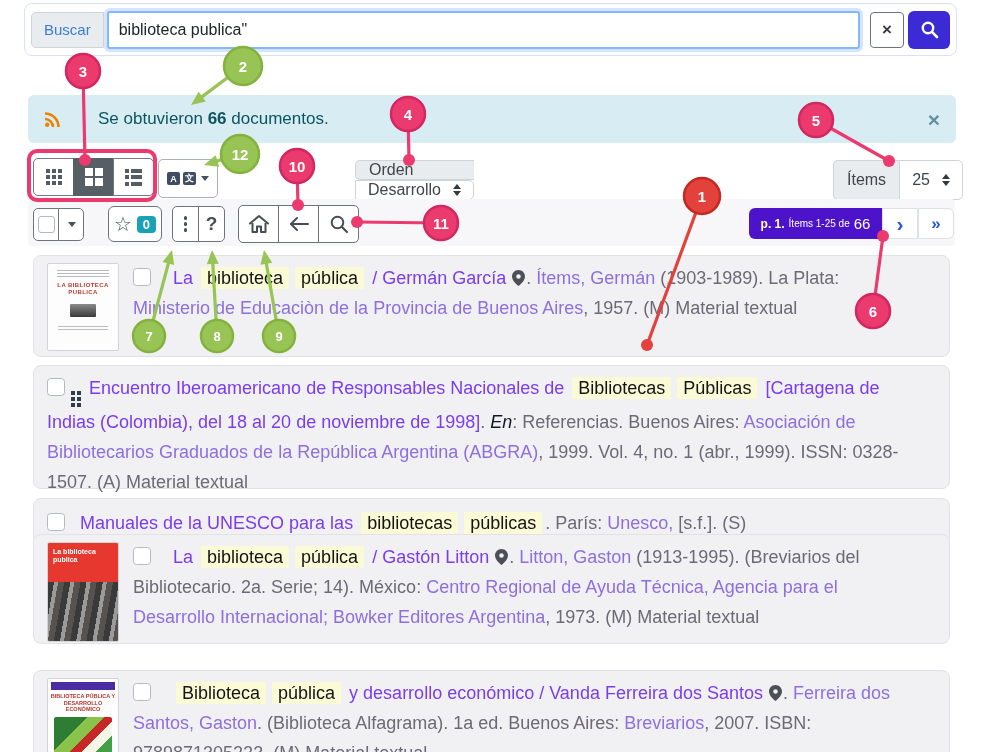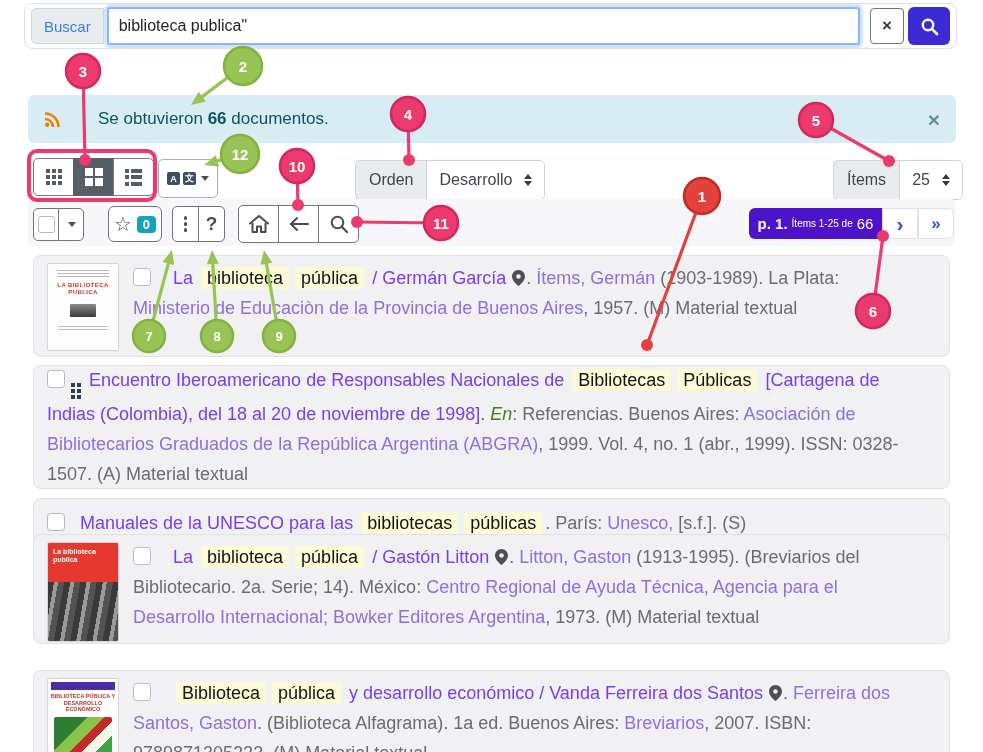--- a/index.html
+++ b/index.html
@@ -1,21 +1,21 @@
 <!DOCTYPE html>
 <html><head>
 <meta charset="utf-8">
 <style>
   html,body{margin:0;padding:0;}
   body{
     width:983px;height:752px;position:relative;overflow:hidden;
     background:#fff;font-family:"Liberation Sans", sans-serif;
   }
   
-  .topbar{position:absolute;left:24px;top:3px;width:933px;height:46px;
+  .topbar{position:absolute;left:24px;top:3px;width:933px;height:53px;
     background:#fff;border:1px solid #d9e2f3;border-radius:8px;
     display:flex;align-items:center;padding:0 6px;box-sizing:border-box;gap:4px;}
   .buscar{height:36px;padding:0 12px;background:#e9ecef;border:1px solid #ced4da;
     border-radius:5px 0 0 5px;color:#3b7dd8;font-size:15px;cursor:pointer;}
   .q{flex:1;height:34px;border:2px solid #86b7fe;border-radius:3px;
     box-shadow:0 0 0 3px rgba(13,110,253,.18);padding:0 10px;font-size:16px;color:#212529;
     font-family:"Liberation Sans",sans-serif;outline:none;margin-left:-1px;}
   .clear{width:34px;height:36px;background:#fff;border:1px solid #6c757d;border-radius:4px;
     font-size:17px;font-weight:bold;color:#343a40;cursor:pointer;margin-left:6px;}
   .go{width:42px;height:38px;background:#3c2bd5;border:none;border-radius:6px;cursor:pointer;
@@ -43,21 +43,21 @@
   .glist i b{width:4px;height:4px;background:#565c64;}
   .glist i s{width:11px;height:4px;background:#565c64;}
   .adrop{position:absolute;left:158px;top:159px;width:58px;height:37px;background:#fff;
     border:1px solid #aab0b6;border-radius:5px;display:flex;align-items:center;
     justify-content:center;gap:3px;cursor:pointer;}
   .sq{width:13px;height:13px;background:#3f4d63;color:#fff;font-size:9px;font-weight:bold;
     display:flex;align-items:center;justify-content:center;border-radius:2px;}
   .caret{width:0;height:0;border-left:4.5px solid transparent;border-right:4.5px solid transparent;
     border-top:5px solid #495057;margin-left:2px;}
   .igroup{position:absolute;top:160px;height:40px;display:flex;font-size:16px;}
-  .igroup.orden{left:355px;}
+  .igroup.orden{left:355px;flex-direction:column;}
   .igroup.items{left:833px;}
   .iglabel{background:#e9ecef;border:1px solid #ced4da;border-right:none;border-radius:5px 0 0 5px;
     display:flex;align-items:center;padding:0 13px;color:#3f454b;}
   .igselect{background:#fff;border:1px solid #ced4da;border-radius:0 5px 5px 0;
     display:flex;align-items:center;gap:12px;padding:0 12px;color:#3f454b;cursor:pointer;}
   .updown{display:flex;flex-direction:column;gap:2px;}
   .updown i{width:0;height:0;border-left:4px solid transparent;border-right:4px solid transparent;}
   .updown .u{border-bottom:5px solid #343a40;}
   .updown .d{border-top:5px solid #343a40;}
   
@@ -78,40 +78,40 @@
   .vdots{display:flex;flex-direction:column;gap:2.5px;}
   .vdots i{width:3.5px;height:3.5px;border-radius:50%;background:#474d53;}
   .qmark{font-size:19px;font-weight:bold;color:#474d53;}
   .navgrp{position:absolute;left:238px;top:205px;display:flex;}
   .navgrp .btn{width:41px;height:38px;margin-left:-1px;}
   .navgrp .btn:first-child{border-radius:5px 0 0 5px;margin-left:0;}
   .navgrp .btn:last-child{border-radius:0 5px 5px 0;}
   
   .pbadge{position:absolute;left:749px;top:208px;width:133px;height:31px;background:#4d13ca;
     border-radius:6px 0 0 6px;color:#fff;display:flex;align-items:center;justify-content:center;gap:4px;box-sizing:border-box;}
-  .pbadge b{font-size:15px;}
+  .pbadge b{font-size:12px;}
   .psm{font-size:10px;}
   .pbig{font-size:15px;}
   .pbtn{position:absolute;top:208px;width:36px;height:31px;background:#fff;border:1px solid #dee2e6;
     color:#2a58d8;font-weight:bold;display:flex;align-items:center;justify-content:center;cursor:pointer;box-sizing:border-box;}
   .pnext{left:882px;font-size:21px;border-radius:0;}
   .plast{left:918px;font-size:17px;border-radius:0 6px 6px 0;}
   
   .result-card{position:absolute;left:33px;width:917px;background:#f1f1f4;border:1px solid #e2e2e6;
     border-radius:8px;box-sizing:border-box;display:flex;padding:7px 8px 7px 13px;gap:14px;}
   .card1{top:255px;height:102px;}
-  .card2{top:365px;height:124px;align-items:center;}
+  .card2{top:365px;height:124px;}
   .card3{top:498px;height:47px;padding-top:9px;}
   .card4{top:534px;height:110px;}
   .card5{top:670px;height:120px;}
   .rtext{font-size:18px;line-height:30px;color:#6d6a75;flex:1;}
   .seg-title{color:#7a3ded;cursor:pointer;}
   .seg-link{color:#8d6fde;cursor:pointer;}
   .seg-text{color:#6d6a75;}
-  .seg-em{color:#4d7c0f;font-style:italic;}
+  .seg-em{color:#0f172a;font-style:italic;}
   .seg-hl{background:#fafad7;color:#141414;padding:1px 6px;margin:0 3px;border-radius:1px;}
   .rcheck{display:inline-block;width:16px;height:16px;background:#fff;border:1px solid #b4bac0;
     border-radius:3.5px;vertical-align:-2px;margin-right:22px;cursor:pointer;}
   .card2 .rcheck{margin-right:6px;}
   .card3 .rcheck{margin-right:15px;}
   .grid-ico{display:inline-grid;grid-template-columns:4px 4px;gap:2px;margin-right:8px;vertical-align:-1px;}
   .grid-ico i{width:4px;height:4px;background:#333d4a;}
   .pin{margin:0 1px;vertical-align:-2px;}
   
   .thumb{flex:none;width:70px;background:#fdfdfd;border:1px solid #d4d4d8;border-radius:2px;overflow:hidden;cursor:pointer;}

